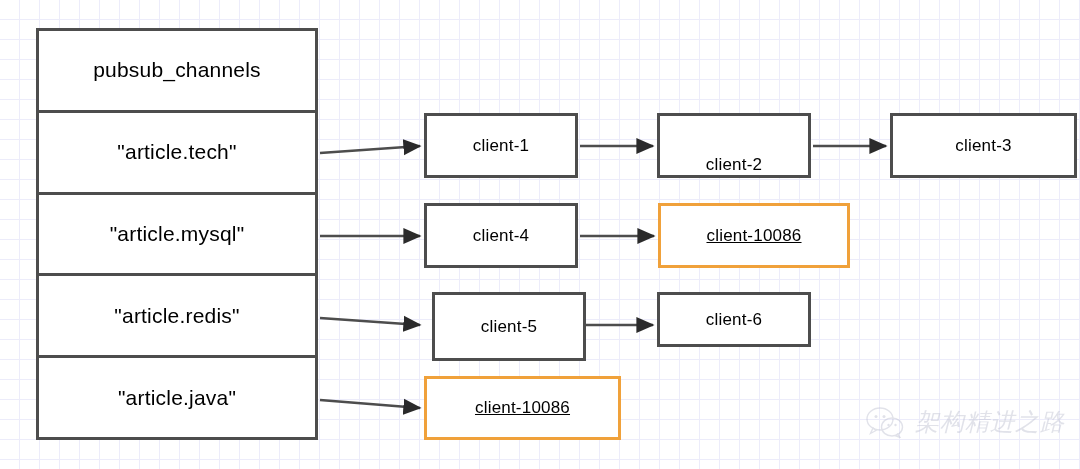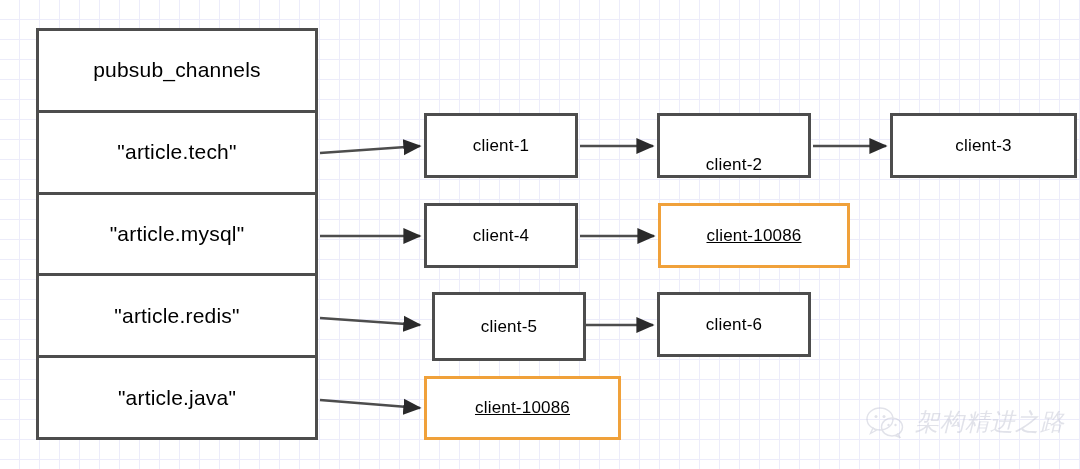--- a/index.html
+++ b/index.html
@@ -144,21 +144,21 @@
       </div>
       <div class="node" style="left: 424px; top: 203px; width: 154px; height: 65px;">
         <span>client-4</span>
       </div>
       <div class="node highlight" style="left: 658px; top: 203px; width: 192px; height: 65px;">
         <span>client-10086</span>
       </div>
       <div class="node" style="left: 424px; top: 292px; width: 154px; height: 69px; margin-left: 8px;">
         <span>client-5</span>
       </div>
-      <div class="node" style="left: 657px; top: 292px; width: 154px; height: 65px;">
+      <div class="node" style="left: 657px; top: 292px; width: 154px; height: 55px;">
         <span>client-6</span>
       </div>
       <div class="node highlight" style="left: 424px; top: 376px; width: 197px; height: 64px;">
         <span>client-10086</span>
       </div>
     </div>
 
   <div class="watermark">
     <svg class="wechat-icon" width="38" height="32" viewBox="0 0 38 32">
       <ellipse cx="14" cy="13" rx="13" ry="11" fill="none" stroke="#b9bccd" stroke-width="1.4"></ellipse>

